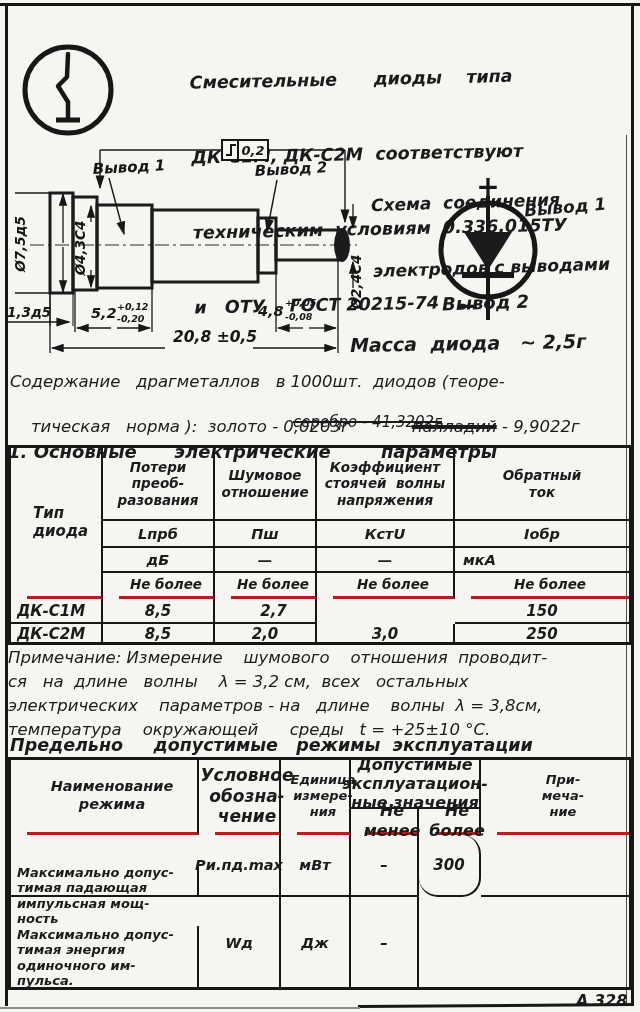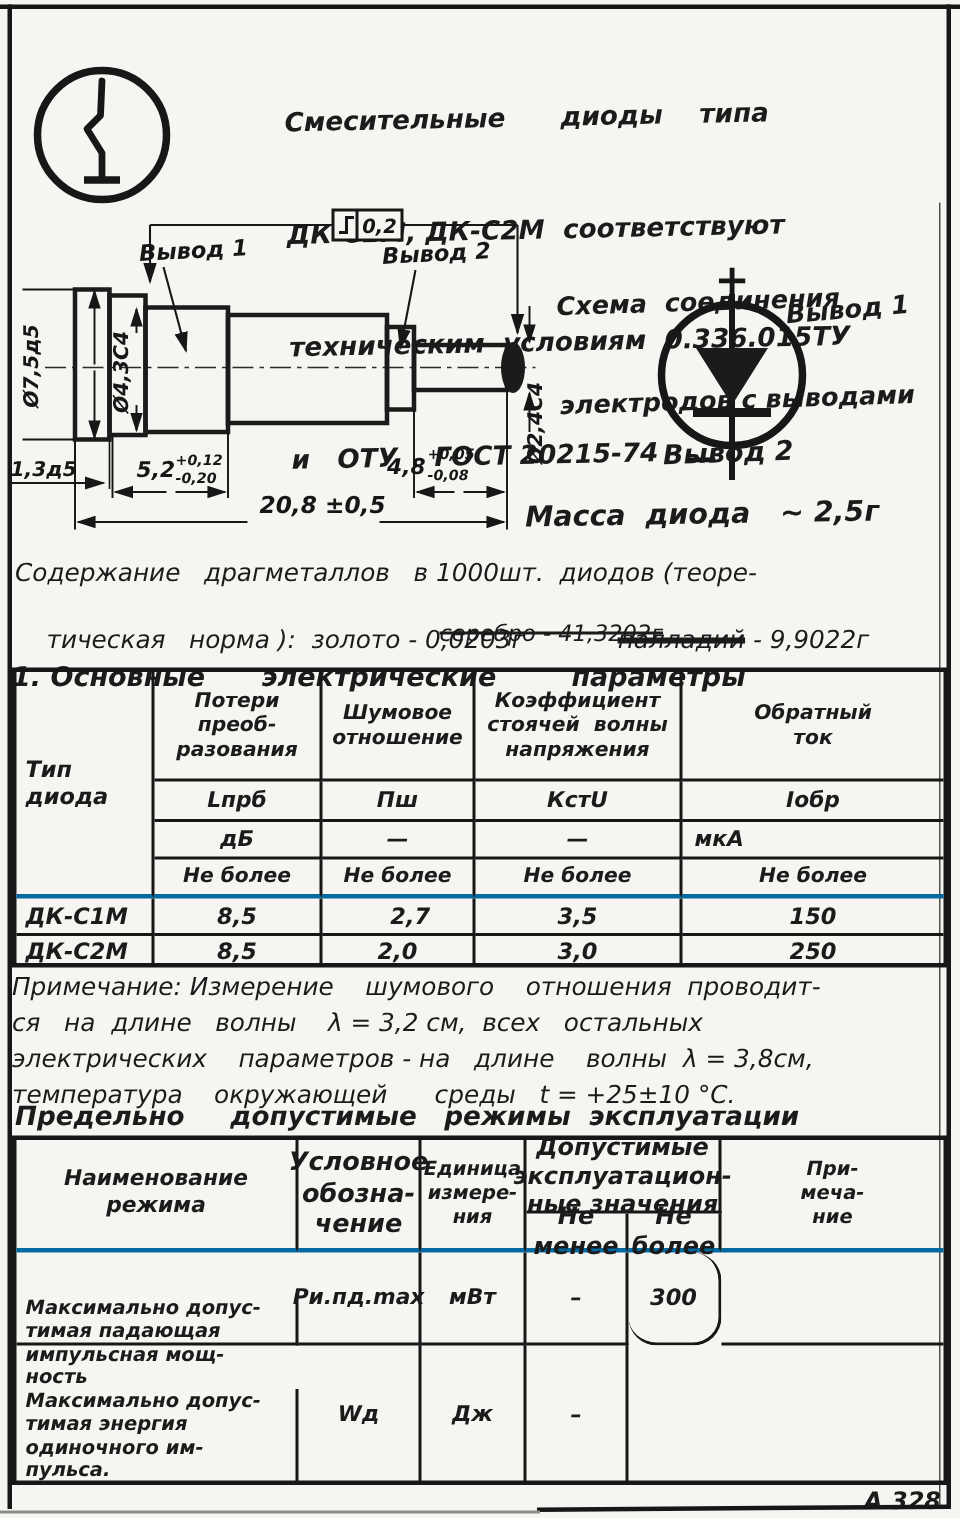--- a/index.html
+++ b/index.html
@@ -14,21 +14,21 @@
   .struck{text-decoration:line-through;text-decoration-thickness:2px;}
   .heavy{text-decoration-thickness:3.5px;}
   
   .tbl{position:absolute;display:grid;border:3px solid #171717;box-sizing:border-box;background:transparent;}
   .cell{box-sizing:border-box;display:flex;align-items:center;justify-content:center;
         font-style:italic;white-space:pre-wrap;text-align:center;padding:1px 2px;}
   .cell.left{justify-content:flex-start;text-align:left;padding-left:6px;}
   .cell.top{align-items:flex-start;margin-top:29px;}
   .br{border-right:2px solid #171717;}
   .bb{border-bottom:2px solid #171717;}
-  .bb2{border-bottom:3px solid #0369a1;}
+  .bb2{border-bottom:3px solid #b91c1c;margin-left:16px;}
   .t1{left:8px;top:445px;width:624px;height:200px;
       grid-template-columns:92px 112px 102px 138px 1fr;
       grid-template-rows:73px 27px 25px 26px 25px 1fr;}
   .t2{left:8px;top:757px;width:624px;height:233px;
       grid-template-columns:188px 82px 70px 68px 62px 1fr;
       grid-template-rows:49px 26px 62px 1fr;}
   .hdr{font-weight:bold;font-size:13.5px;line-height:1.22;}
   .sym{font-weight:bold;font-size:14.5px;}
   .val{font-weight:bold;font-size:15px;}
   .small-hdr{font-weight:bold;font-size:16px;line-height:1.2;}
@@ -203,21 +203,20 @@
     <div class="cell bb sym" style="grid-column:5;grid-row:3;text-align:left;justify-content:flex-start;padding-left:8px;">мкА</div>
 
     <div class="cell br bb2 hdr" style="grid-column:2;grid-row:4;">Не более</div>
     <div class="cell br bb2 hdr" style="grid-column:3;grid-row:4;">Не более</div>
     <div class="cell br bb2 hdr" style="grid-column:4;grid-row:4;">Не более</div>
     <div class="cell bb2 hdr" style="grid-column:5;grid-row:4;">Не более</div>
 
     <div class="cell left br bb val" style="grid-column:1;grid-row:5;">ДК-С1М</div>
     <div class="cell br bb val" style="grid-column:2;grid-row:5;">8,5</div>
     <div class="cell br bb val" style="grid-column:3;grid-row:5;padding-left:19px;">2,7</div>
-    <div class="cell br bb val" style="grid-column:4;grid-row:5;">3,5</div>
     <div class="cell bb val" style="grid-column:5;grid-row:5;">150</div>
 
     <div class="cell left br val" style="grid-column:1;grid-row:6;">ДК-С2М</div>
     <div class="cell br val" style="grid-column:2;grid-row:6;">8,5</div>
     <div class="cell br val" style="grid-column:3;grid-row:6;">2,0</div>
     <div class="cell br val" style="grid-column:4;grid-row:6;">3,0</div>
     <div class="cell val" style="grid-column:5;grid-row:6;">250</div>
   </div>
 
   <div class="abs hand" style="left:8px;top:646px;width:626px;font-size:16.5px;line-height:24px;">Примечание: Измерение    шумового    отношения  проводит-

